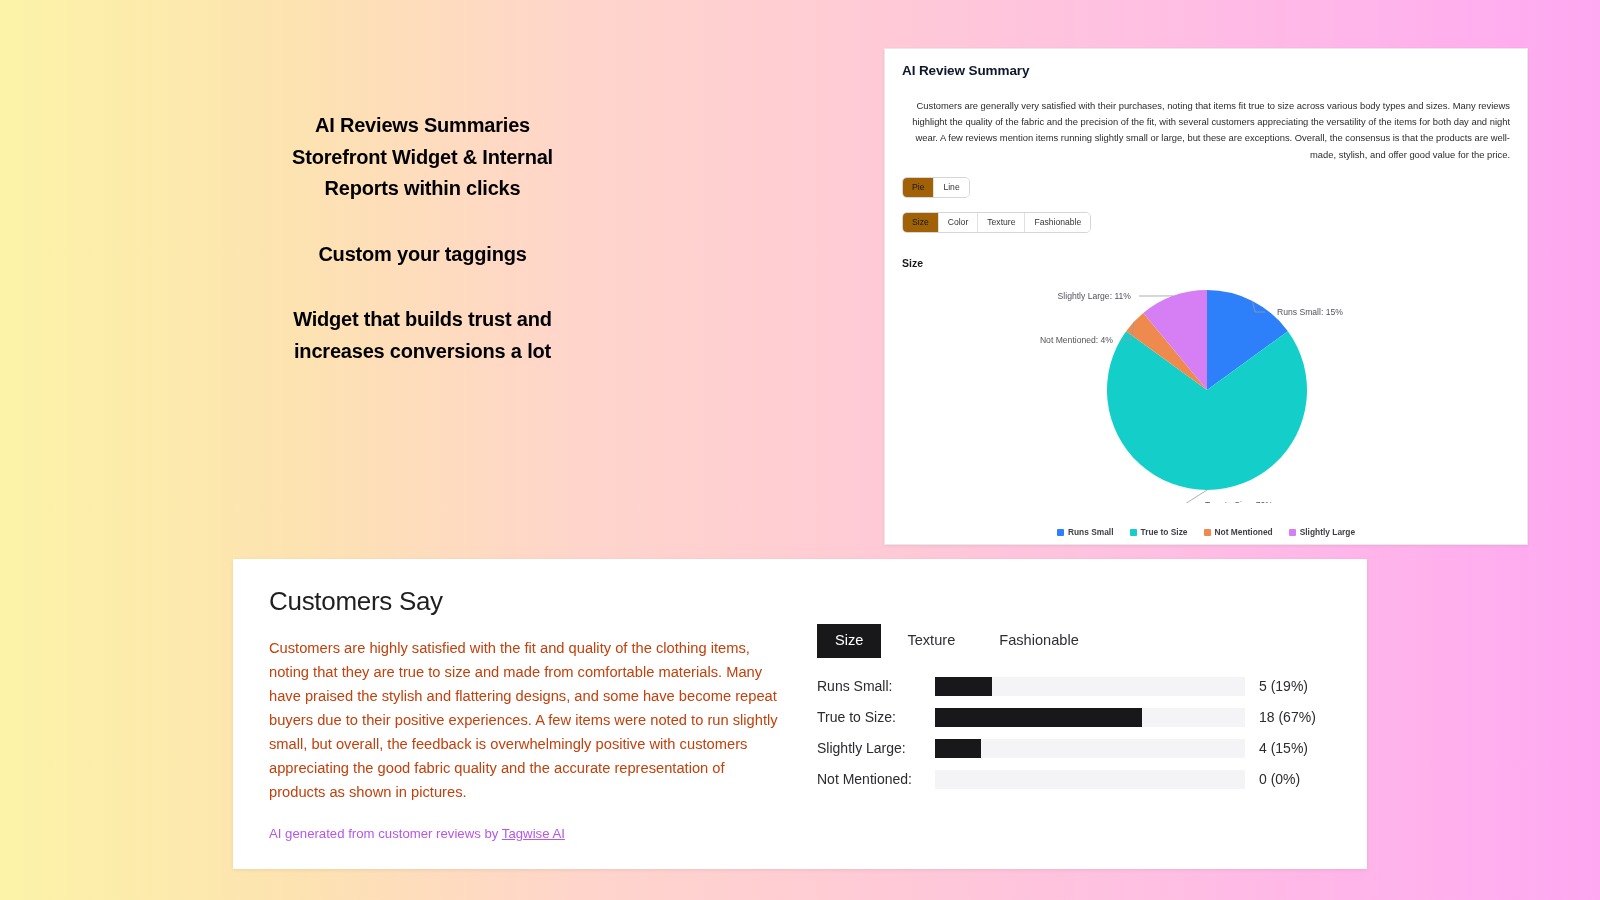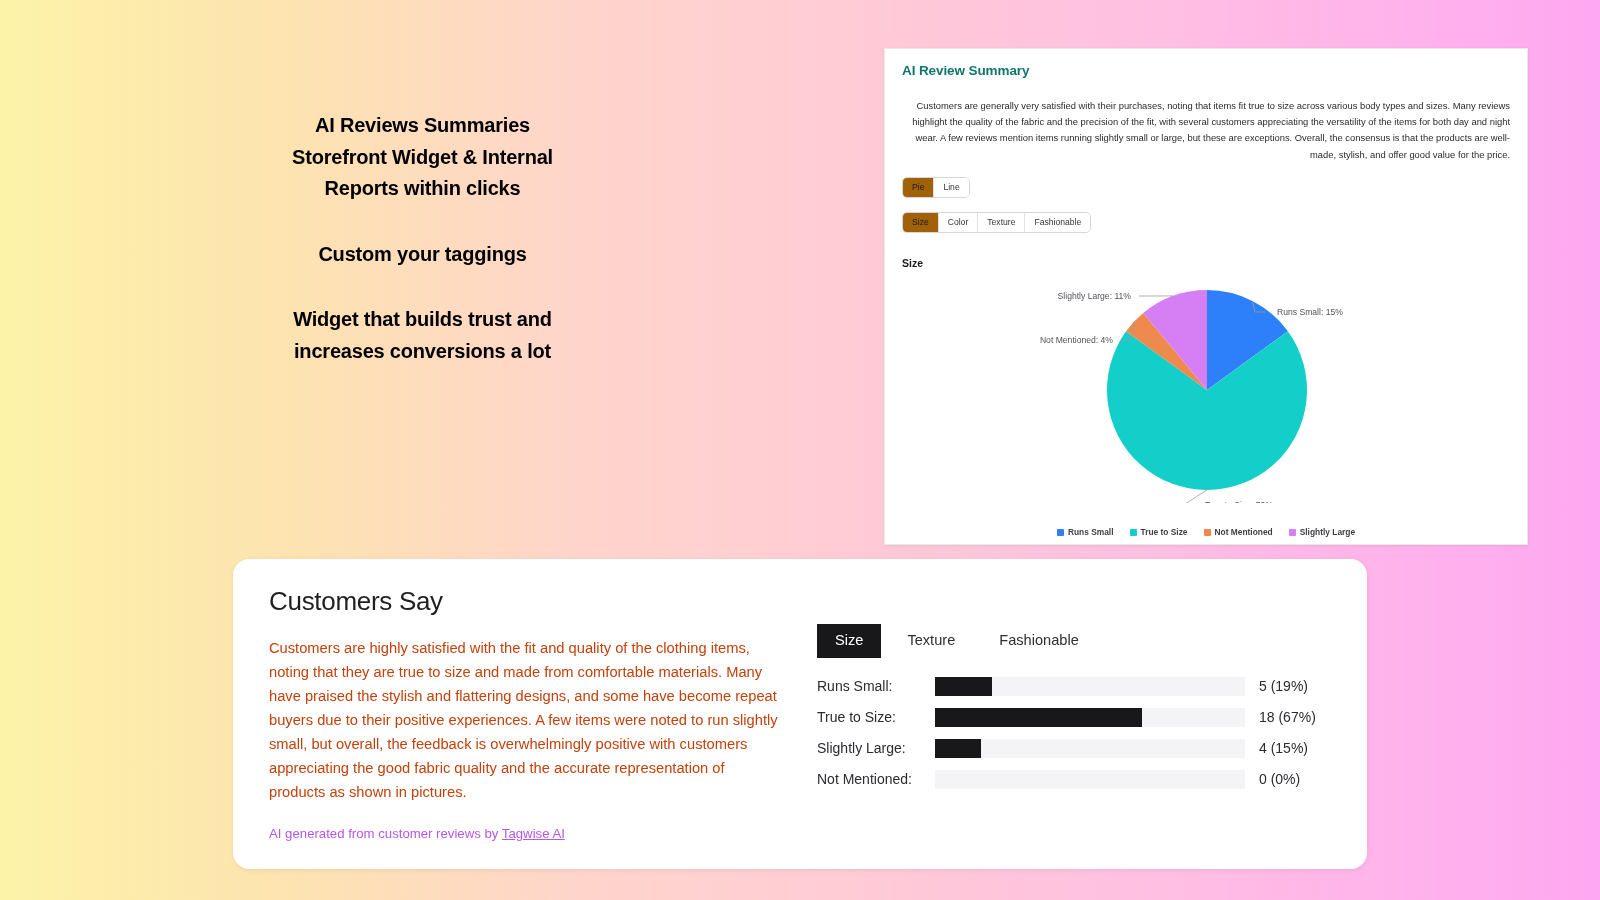--- a/index.html
+++ b/index.html
@@ -36,21 +36,21 @@
     width: 644px;
     height: 497px;
     background: #fff;
     border: 1px solid #e9e9ec;
     box-shadow: 0 1px 3px rgba(0,0,0,0.07);
     padding: 14px 17px 0 17px;
   }
   .summary-title {
     font-size: 13.5px;
     font-weight: bold;
-    color: #0f766e;
+    color: #0f172a;
     letter-spacing: -0.1px;
   }
   .summary-body {
     margin-top: 20px;
     font-size: 9.4px;
     line-height: 1.72;
     color: #2b2b2b;
     text-align: right;
   }
 
@@ -109,21 +109,20 @@
     position: absolute;
     left: 233px;
     top: 559px;
     width: 1134px;
     height: 310px;
     background: #fff;
     box-shadow: 0 1px 4px rgba(0,0,0,0.08);
     padding: 27px 36px;
     display: flex;
     gap: 36px;
-    border-radius: 16px;
   }
   .cs-left { width: 512px; flex: none; }
   .cs-title {
     font-size: 26px;
     color: #1f1f1f;
     font-weight: normal;
     letter-spacing: -0.3px;
   }
   .cs-text {
     margin-top: 20px;

